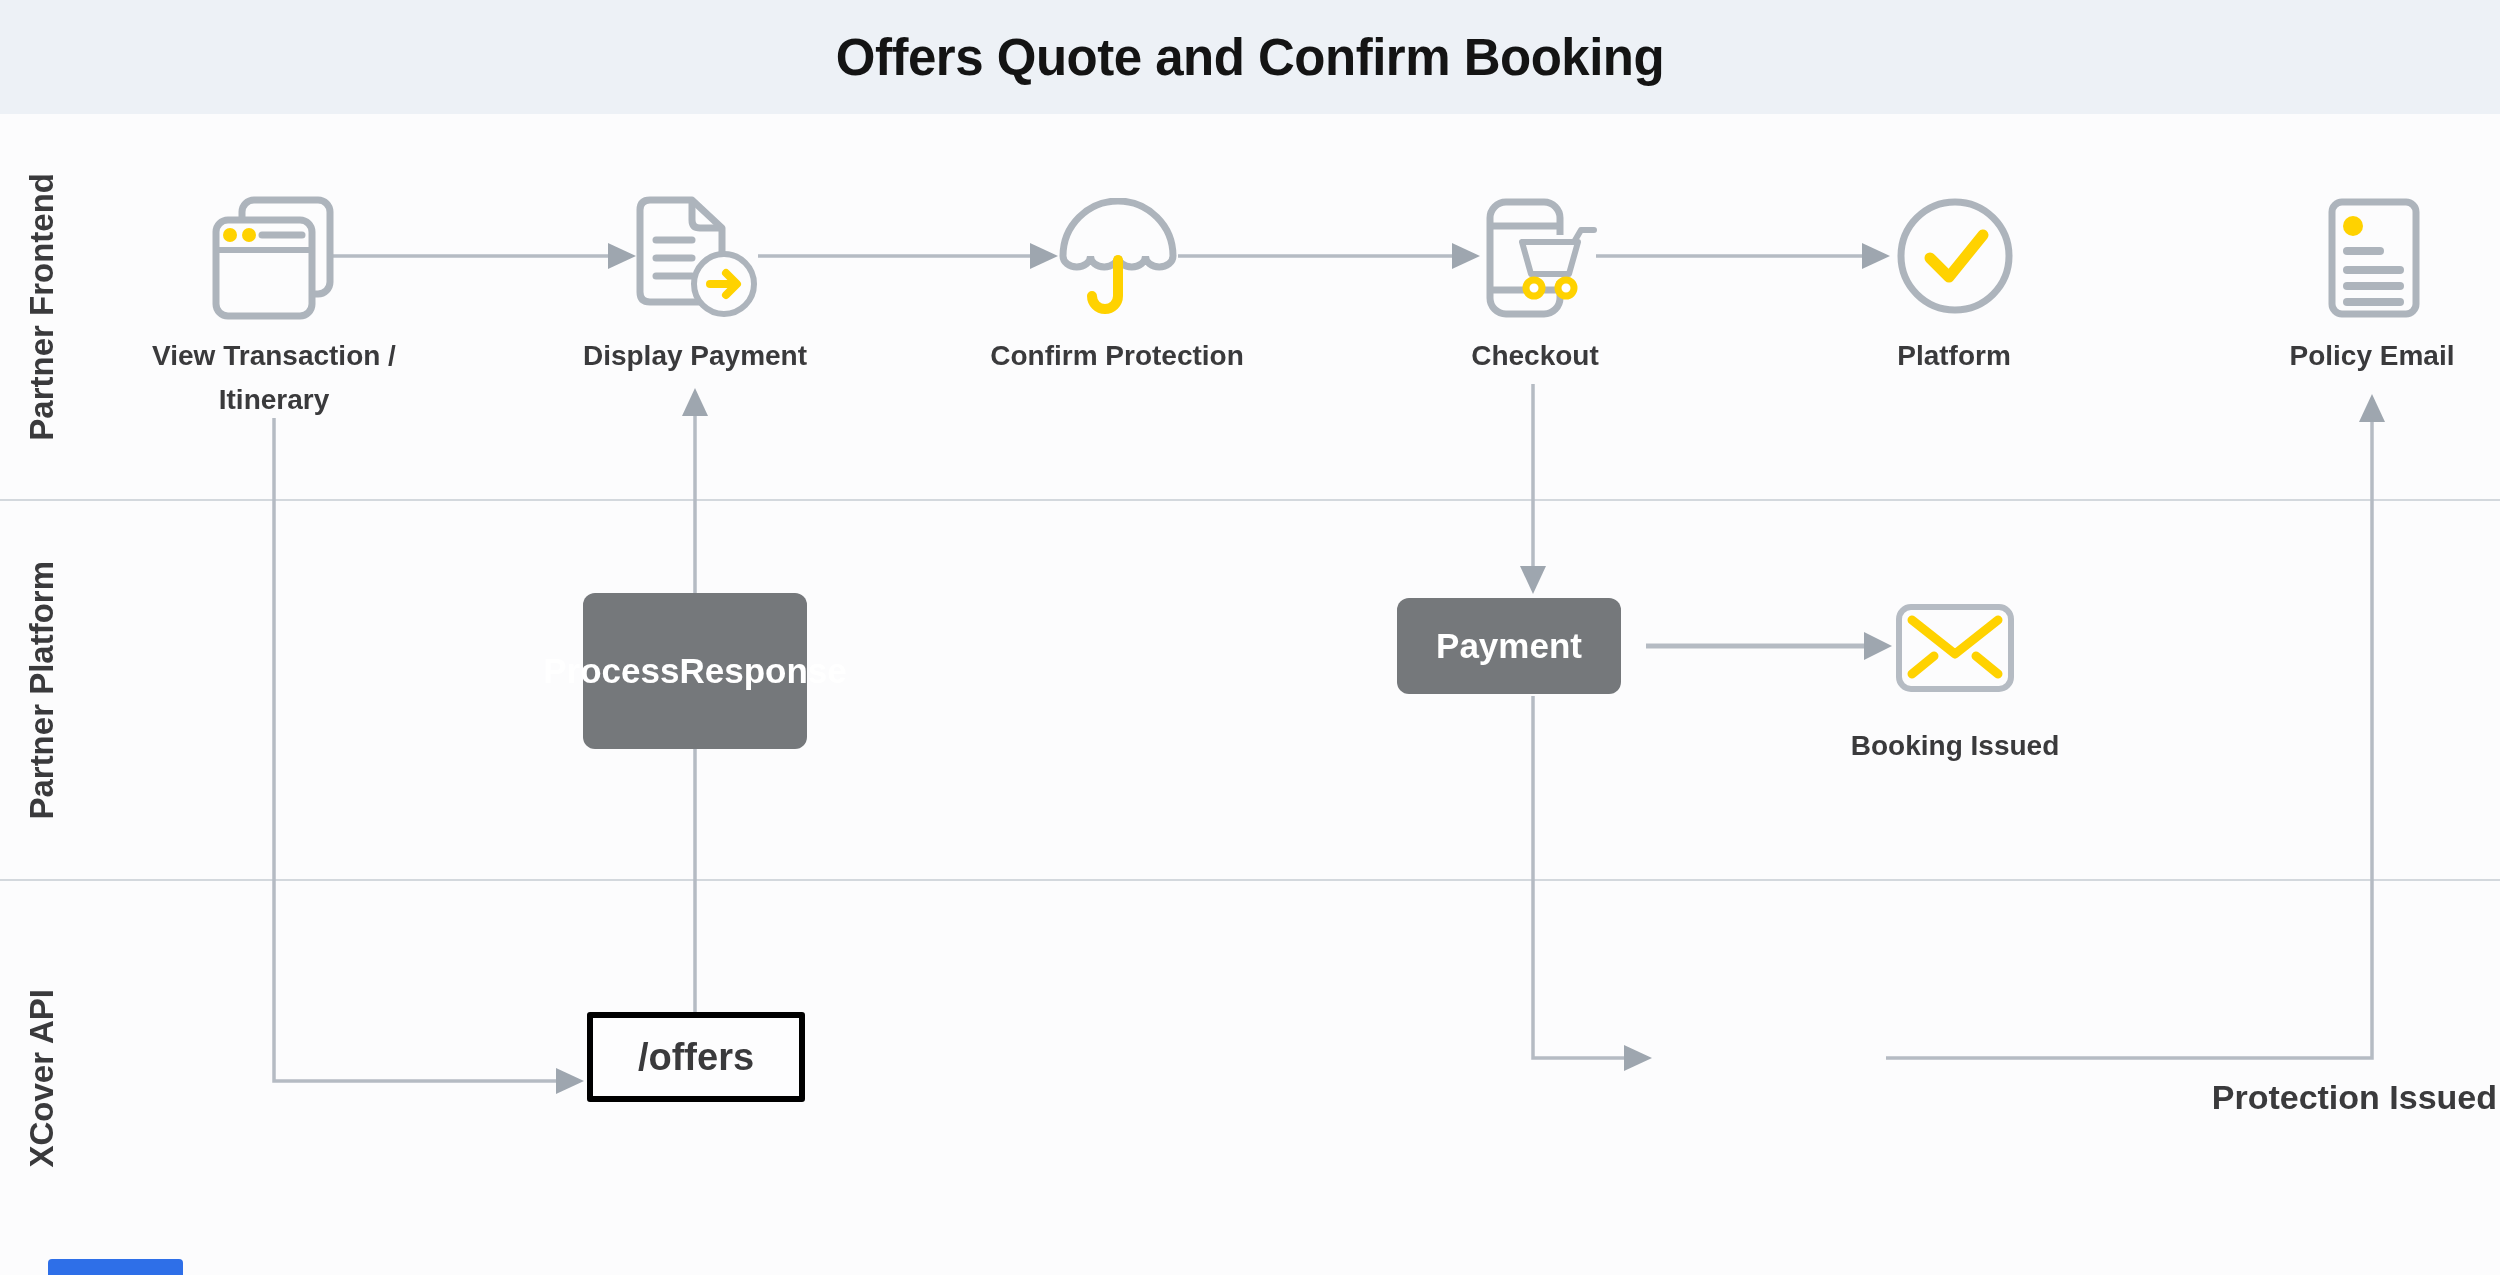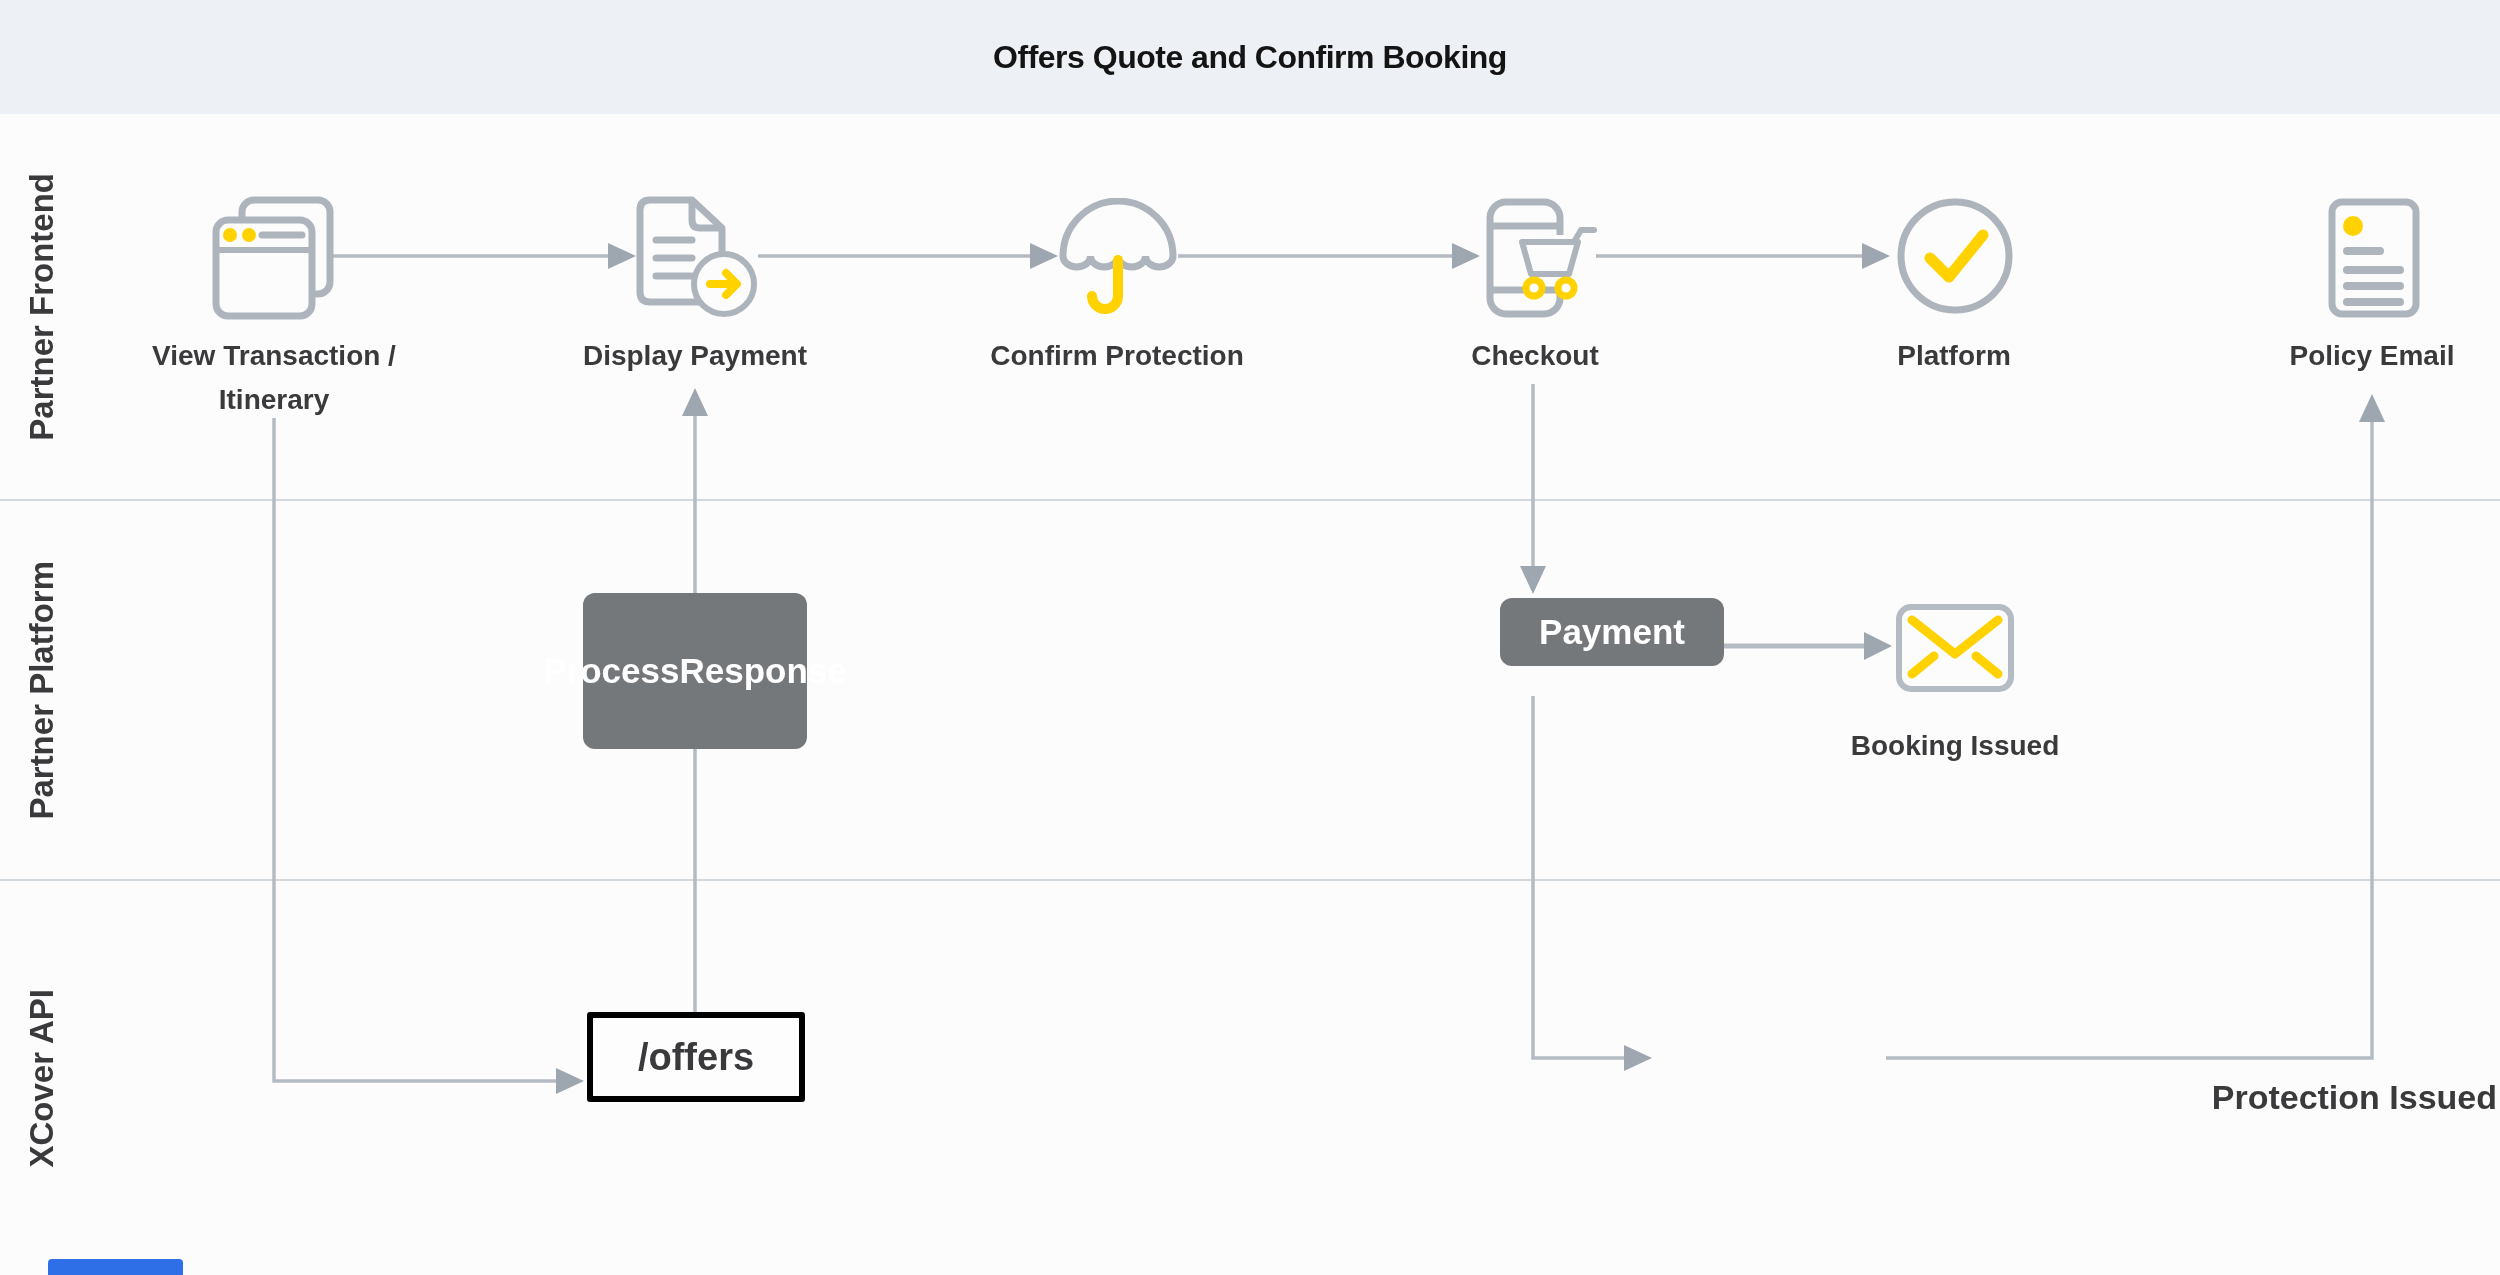--- a/index.html
+++ b/index.html
@@ -8,21 +8,21 @@
     background:#fcfcfd;
     font-family:"Liberation Sans","DejaVu Sans",sans-serif;
     color:#3a3a3c;
   }
   
   .header{
     position:absolute;left:0;top:0;width:2500px;height:114px;
     background:#edf1f6;display:flex;align-items:center;justify-content:center;
   }
   .header .title{
-    font-size:32px;font-weight:bold;color:#141414;letter-spacing:-0.5px;
+    font-size:51px;font-weight:bold;color:#141414;letter-spacing:-0.5px;
   }
   
   .divider{position:absolute;left:0;width:2500px;height:2px;background:#d3d8dd;}
   
   .lane-label{position:absolute;left:14px;width:56px;display:flex;align-items:center;justify-content:center;}
   .lane-label span{
     writing-mode:vertical-rl;transform:rotate(180deg);
     font-size:33px;font-weight:bold;color:#3a3a3c;white-space:nowrap;
   }
   
@@ -165,21 +165,21 @@
   <div class="node-label" style="left:967px;top:334px;width:300px">Confirm Protection</div>
   <div class="node-label" style="left:1385px;top:334px;width:300px">Checkout</div>
   <div class="node-label" style="left:1804px;top:334px;width:300px">Platform</div>
   <div class="node-label" style="left:2222px;top:334px;width:300px">Policy Email</div>
 
   <div class="gray-box" style="left:583px;top:593px;width:224px;height:156px">
     <div>Process</div>
     <div>Response</div>
   </div>
 
-  <div class="gray-box" style="left:1500px;top:598px;width:224px;height:68px">
+  <div class="gray-box" style="left:1397px;top:598px;width:224px;height:96px">
     <div>Payment</div>
   </div>
 
   <svg class="icon" style="left:1896px;top:604px" width="118" height="88" viewBox="0 0 118 88">
     <rect x="3" y="3" width="112" height="82" rx="12" fill="#fcfcfd" stroke="#b5bbc3" stroke-width="6"></rect>
     <path d="M16 16 L59 50 L102 16" fill="none" stroke="#ffd200" stroke-width="9" stroke-linecap="round" stroke-linejoin="round"></path>
     <path d="M16 70 L38 52" fill="none" stroke="#ffd200" stroke-width="9" stroke-linecap="round"></path>
     <path d="M102 70 L80 52" fill="none" stroke="#ffd200" stroke-width="9" stroke-linecap="round"></path>
   </svg>
   <div class="node-label" style="left:1805px;top:724px;width:300px">Booking Issued</div>

